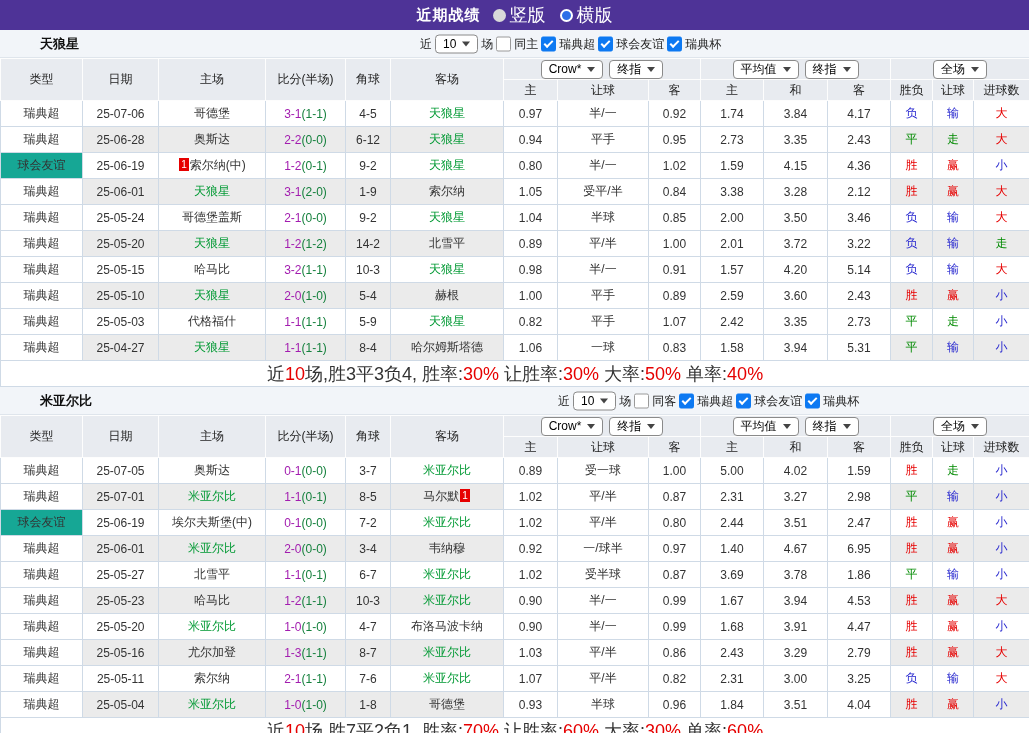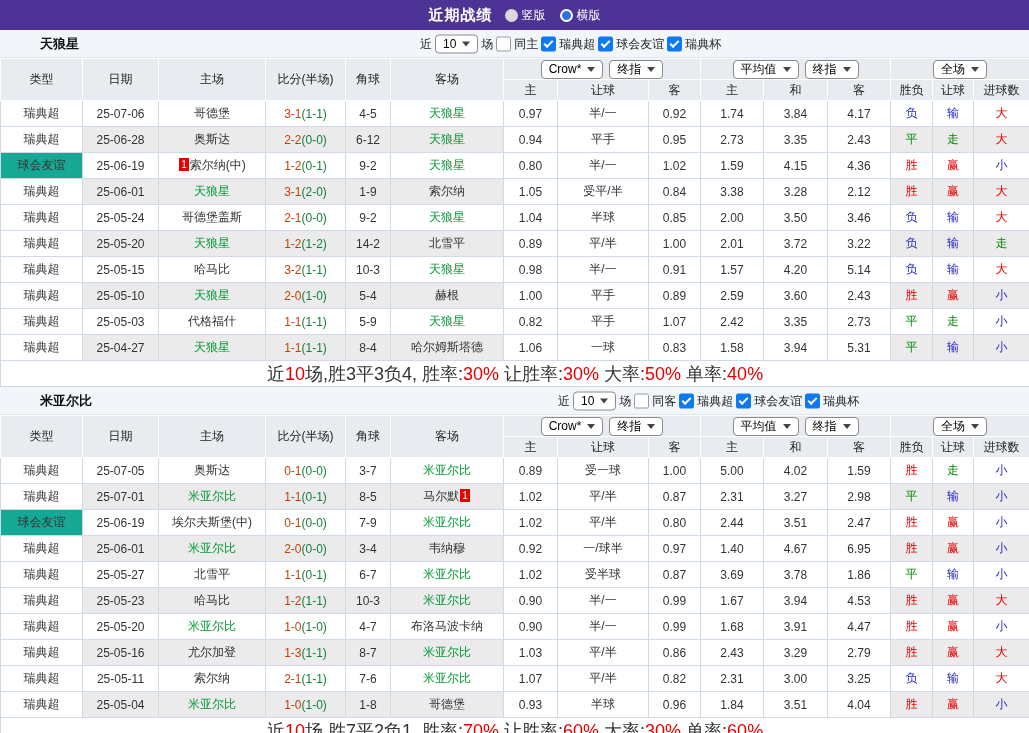--- a/index.html
+++ b/index.html
@@ -9,21 +9,21 @@
     background:#fff;
     color:#222;
     -webkit-font-smoothing:antialiased;
   }
   
   .titlebar{
     height:30px;background:#4e3397;color:#fff;
     display:flex;align-items:center;justify-content:center;gap:12px;
   }
   .tb-title{font-size:15px;font-weight:bold;letter-spacing:1px;}
-  .radio-group{display:flex;align-items:center;gap:14px;font-size:12px;}
+  .radio-group{display:flex;align-items:center;gap:14px;font-size:18px;}
   .radio-item{display:flex;align-items:center;gap:4px;cursor:default;}
   .radio{display:inline-block;width:13px;height:13px;border-radius:50%;box-sizing:border-box;}
   .radio.off{background:#d9d9d9;}
   .radio.on{background:#2f6fe8;border:2px solid #fff;}
   
   .label-row{position:relative;height:27px;background:#f2f5f9;border-bottom:1px solid #dfe5ec;}
   .team-name{position:absolute;left:40px;top:50%;transform:translateY(-50%);
     font-weight:bold;font-size:13px;color:#111;}
   .filters{position:absolute;top:50%;transform:translateY(-50%);
     display:flex;align-items:center;gap:3px;font-size:12px;color:#222;white-space:nowrap;}
@@ -49,21 +49,21 @@
   tr.hs th{height:20px;}
   th.dd{padding:1px 0;}
   .dd-wrap{display:flex;align-items:center;justify-content:center;gap:6px;}
   table.grid td{height:25px;border:1px solid #cfdae6;color:#333;background:#fff;}
   tr.alt td:not(.type):not(.hcp):not(.avg){background:#ebebeb;}
   td.type{background:#15568c;color:#fff;border-right:2px solid #fff;border-top:1px solid #fff;border-bottom:1px solid #fff;border-left:none;}
   tr.friendly td.type{background:#16a795;}
   td.hcp{background:#fcf8f0;}
   td.avg{background:#eaf4fa;}
   .hl{color:#009933;}
-  .score{color:#c2410c;}
+  .score{color:#a21caf;}
   .half{color:#15803d;}
   .cr{color:#e60000;}
   .cg{color:#008a00;}
   .cbl{color:#2727cf;}
   .badge{display:inline-block;background:#e60000;color:#fff;font-size:10px;line-height:13px;
     padding:0 2px;margin:0 1px;vertical-align:1px;}
   td.summary{height:26px;font-size:18px;background:#fff;color:#222;}
   .sr{color:#e60000;}
 </style>
 </head>
@@ -478,21 +478,21 @@
           <td class="avg">2.98</td>
           <td class="res"><span class="cg">平</span></td>
           <td class="res"><span class="cbl">输</span></td>
           <td class="res"><span class="cbl">小</span></td>
         </tr>
         <tr class="friendly">
           <td class="type">球会友谊</td>
           <td>25-06-19</td>
           <td><span>埃尔夫斯堡(中)</span></td>
           <td><span class="score">0-1</span><span class="half">(0-0)</span></td>
-          <td>7-9</td>
+          <td>7-2</td>
           <td><span class="hl">米亚尔比</span></td>
           <td class="hcp">1.02</td>
           <td class="hcp">平/半</td>
           <td class="hcp">0.80</td>
           <td class="avg">2.44</td>
           <td class="avg">3.51</td>
           <td class="avg">2.47</td>
           <td class="res"><span class="cr">胜</span></td>
           <td class="res"><span class="cr">赢</span></td>
           <td class="res"><span class="cbl">小</span></td>

